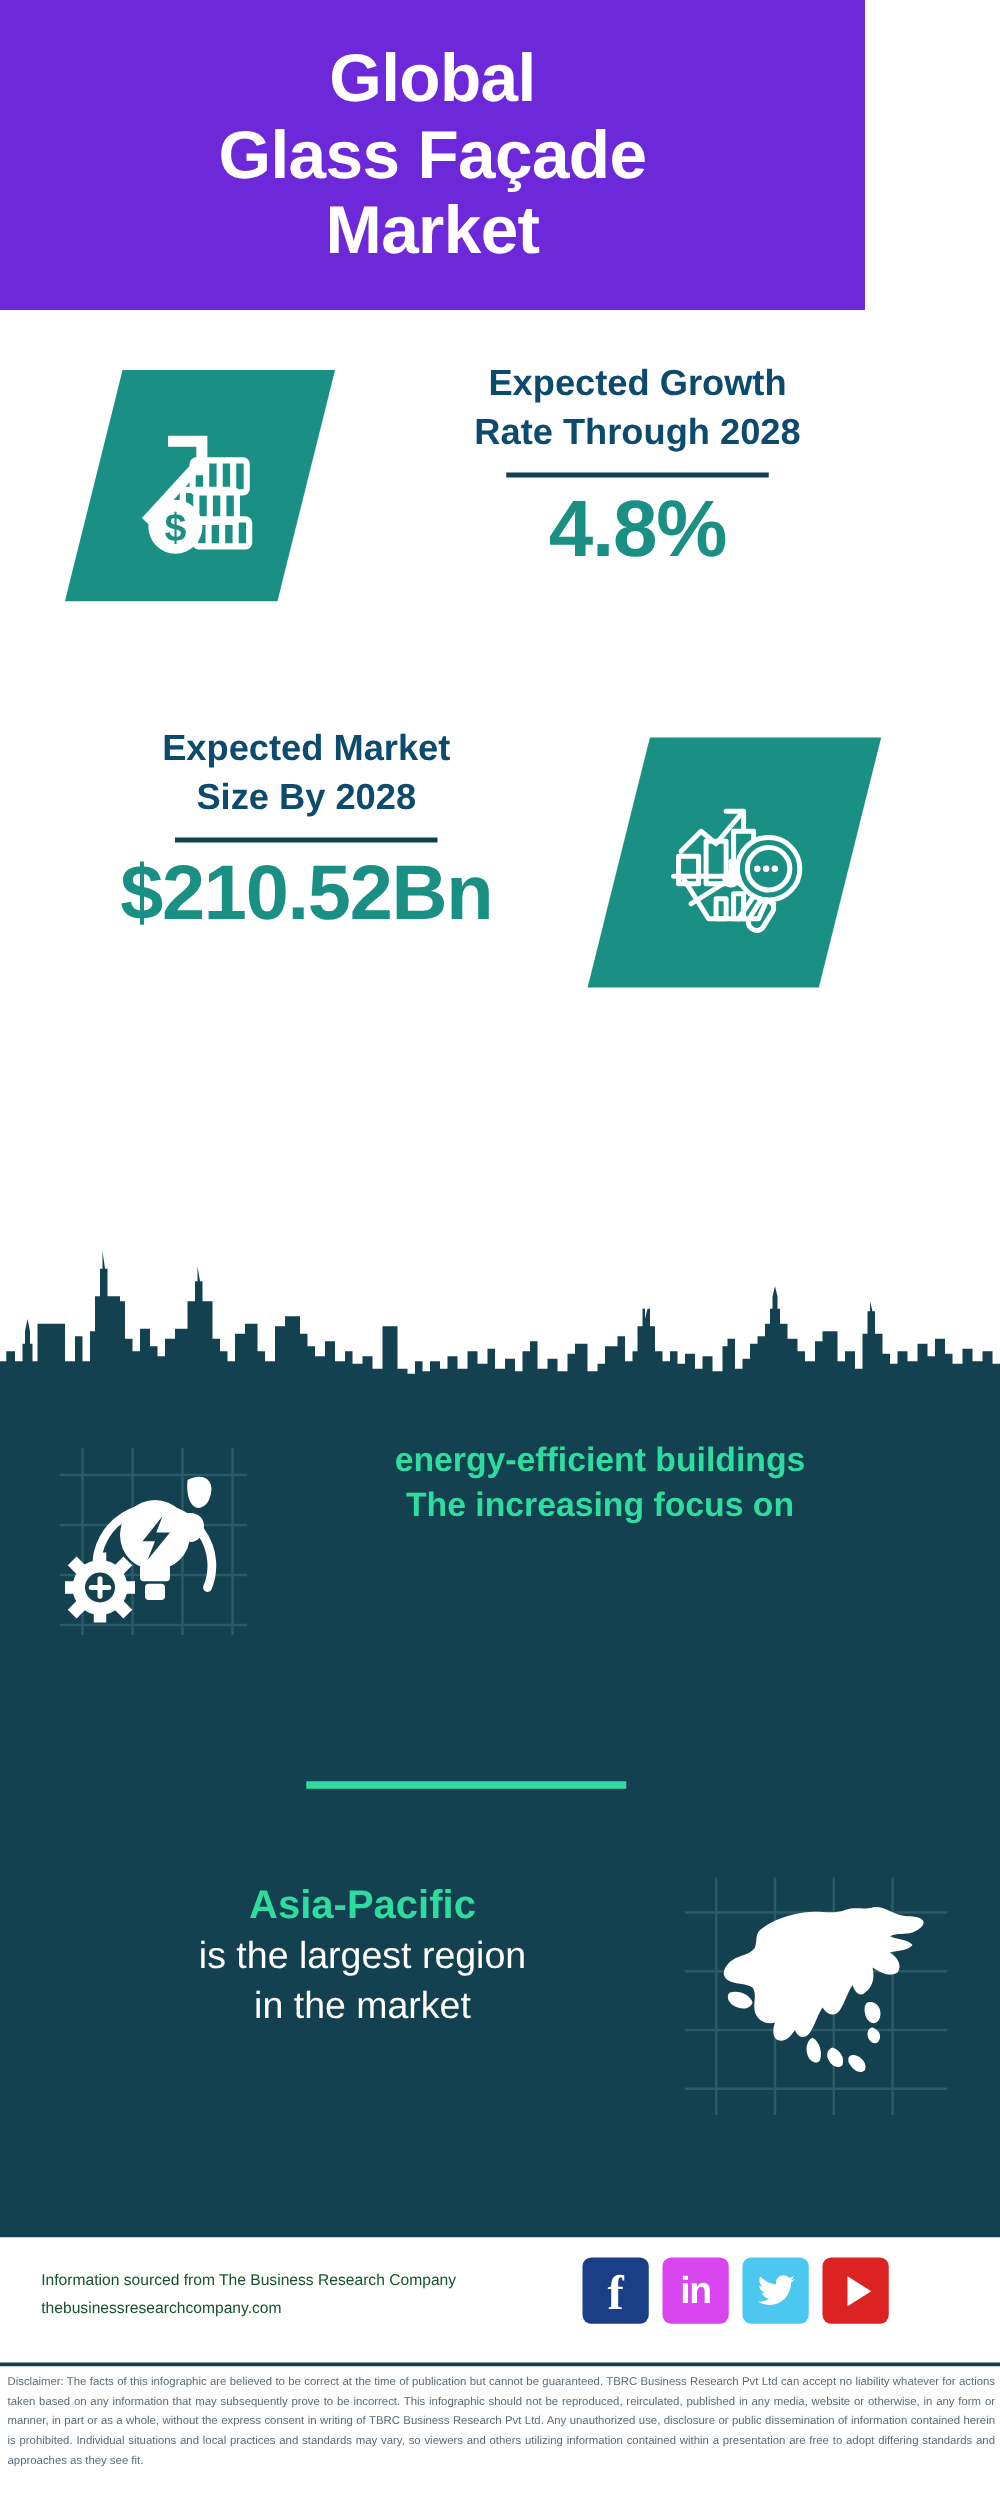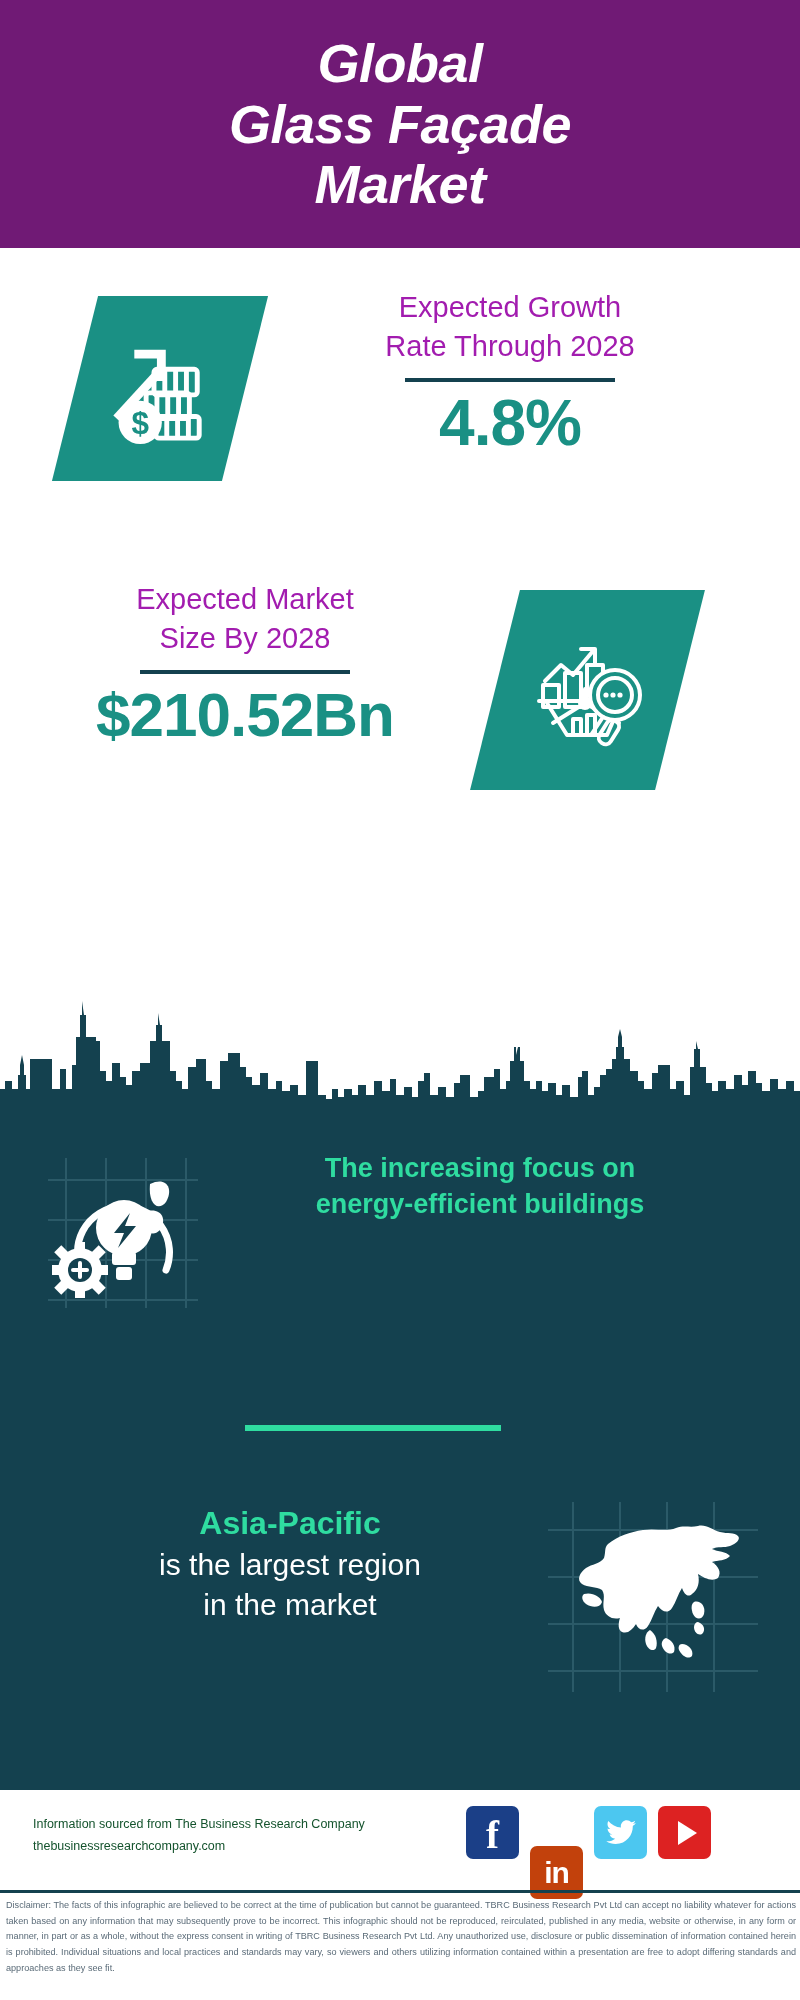--- a/index.html
+++ b/index.html
@@ -6,23 +6,23 @@
   body{
     width:800px;height:2000px;
     background:#ffffff;
     font-family:"Liberation Sans", sans-serif;
     overflow:hidden;
   }
   .page{position:relative;width:800px;height:2000px;overflow:hidden;background:#fff;}
 
   
   .header{
-    position:absolute;left:0;top:0;width:800px;height:248px;
-    background:#701a75;
-    display:flex;align-items:center;justify-content:center;font-style:italic;
+    position:absolute;left:0;top:0;width:692px;height:248px;
+    background:#6d28d9;
+    display:flex;align-items:center;justify-content:center;
   }
   .header-title{
     color:#ffffff;
     font-size:54px;
     font-weight:bold;
     line-height:1.12;
     text-align:center;
     letter-spacing:-0.5px;
     padding:0 40px;
   }
@@ -38,23 +38,23 @@
     transform:skewX(-14deg);
     display:flex;align-items:center;justify-content:center;
   }
   .para-inner{transform:skewX(14deg);display:flex;align-items:center;justify-content:center;}
   .box1{left:75px;top:48px;width:170px;height:185px;}
   .stat1-text{
     position:absolute;left:300px;top:40px;width:420px;
     text-align:center;
   }
   .stat-label{
-    color:#a21caf;
+    color:#0c4a6e;
     font-size:29px;
-    font-weight:normal;
+    font-weight:bold;
     line-height:1.33;
   }
   .rule-dark{
     width:210px;height:4px;background:#14414f;
     margin:13px auto 8px auto;
   }
   .stat-value{
     color:#1a9084;
     font-size:64px;
     font-weight:bold;
@@ -128,21 +128,21 @@
     color:#14532d;font-size:12.5px;line-height:1.75;
   }
   .socials{
     position:absolute;left:466px;top:16px;display:flex;gap:11px;
   }
   .soc{
     width:53px;height:53px;border-radius:7px;
     display:flex;align-items:center;justify-content:center;
   }
   .soc-fb{background:#1b3f87;}
-  .soc-li{background:#c2410c;margin-top:40px;}
+  .soc-li{background:#d946ef;}
   .soc-tw{background:#4cc7f0;}
   .soc-yt{background:#dd2222;}
   .fb-glyph{color:#fff;font-size:39px;font-weight:bold;font-family:"Liberation Serif", serif;line-height:1;margin-top:4px;}
   .li-glyph{color:#fff;font-size:30px;font-weight:bold;line-height:1;letter-spacing:-1px;}
   .yt-tri{
     width:0;height:0;border-top:12px solid transparent;border-bottom:12px solid transparent;
     border-left:19px solid #fff;margin-left:5px;
   }
 
   .divider-bar{
@@ -329,22 +329,22 @@
         <circle cx="32" cy="112" r="12" fill="#14414f"></circle>
         <g stroke="#ffffff" stroke-width="4" stroke-linecap="round">
           <line x1="32" y1="105" x2="32" y2="119"></line>
           <line x1="25" y1="112" x2="39" y2="112"></line>
         </g>
       </svg>
     </div>
 
     <div class="driver-text">
       <div class="green-head">
+        <div>energy-efficient buildings</div>
         <div>The increasing focus on</div>
-        <div>energy-efficient buildings</div>
       </div>
     </div>
   </div>
 
   <div class="green-divider"></div>
 
   <div class="region-row">
     <div class="region-text">
       <div class="green-head">Asia-Pacific</div>
       <div class="white-sub">

